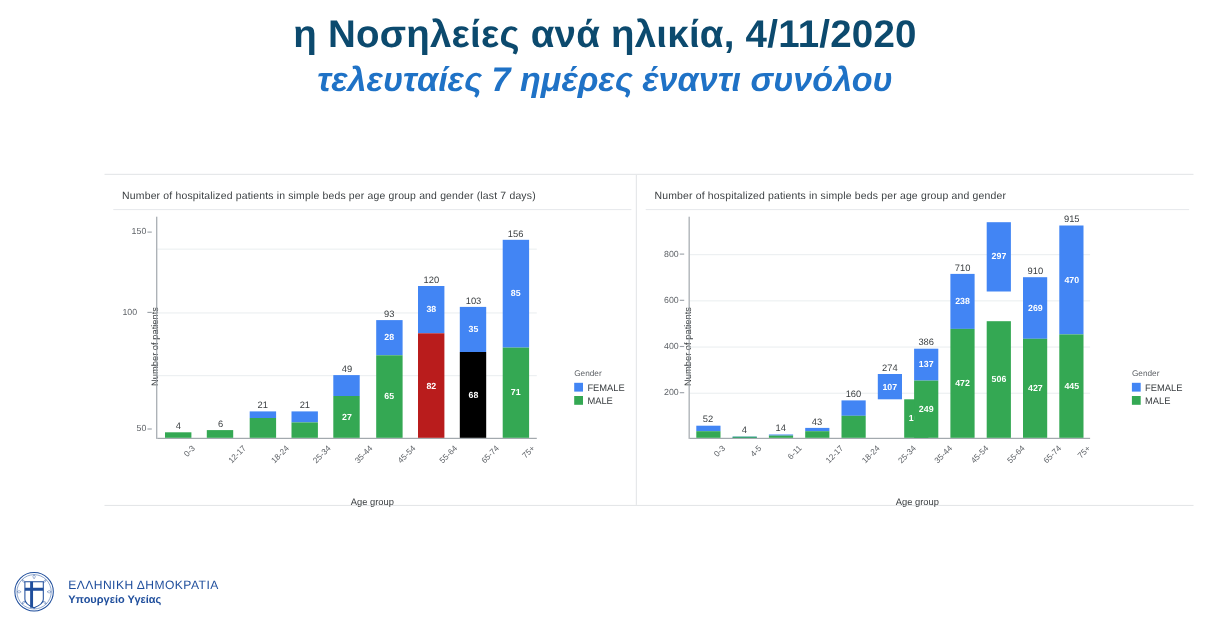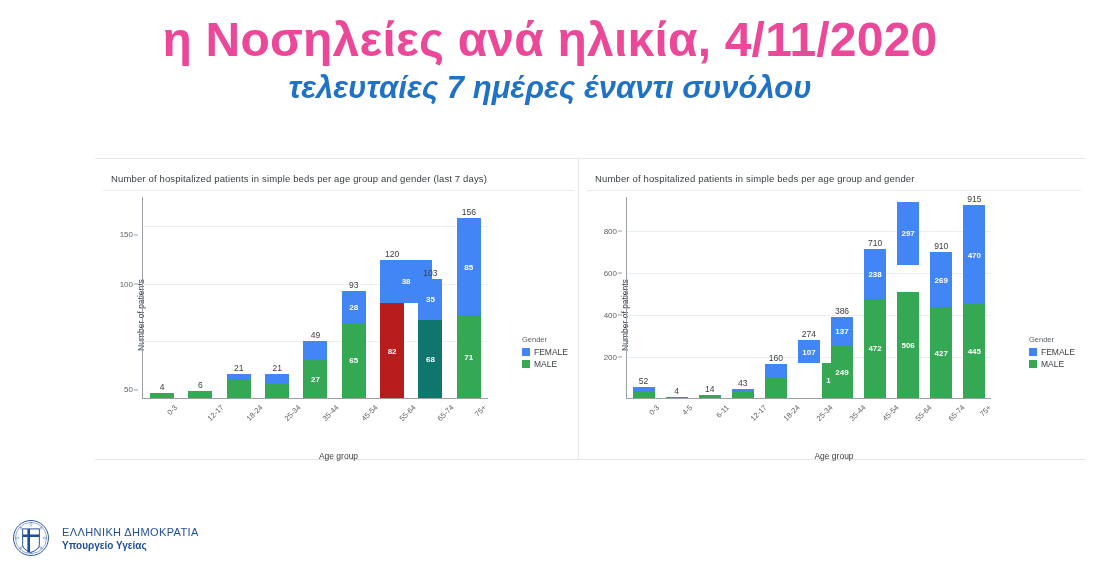--- a/index.html
+++ b/index.html
@@ -6,21 +6,21 @@
   body{
     width:1100px;height:571px;
     background:#ffffff;
     font-family:"Liberation Sans","DejaVu Sans",sans-serif;
     overflow:hidden;
     position:relative;
   }
   
   .title-block{ text-align:center; padding-top:12px; }
   .title-main{
-    font-size:48px; font-weight:bold; color:#ec4899;
+    font-size:35px; font-weight:bold; color:#0c4a6e;
     line-height:1.15; letter-spacing:.2px;
   }
   .title-sub{
     font-size:31px; font-weight:bold; font-style:italic; color:#1f72c6;
     line-height:1.2; margin-top:2px;
   }
   
   .panel{
     position:absolute; left:95px; top:158px;
     width:990px; height:300px;
@@ -148,22 +148,22 @@
           <span class="legend-label">FEMALE</span>
         </div>
         <div class="legend-row">
           <span class="swatch male"></span>
           <span class="legend-label">MALE</span>
         </div>
       </div>
       <div class="xaxis-title">Age group</div>
     <div class="yticks" style="left: 0px;">
           <div class="ytick" style="top: 144.286px; width: 30px; margin-top: 48px;">50<span class="tickmark"></span></div>
-          <div class="ytick" style="top: 86.5714px; width: 30px;">100<span class="tickmark"></span></div>
-          <div class="ytick" style="top: 37px; width: 30px;">150<span class="tickmark"></span></div>
+          <div class="ytick" style="top: 86.5714px; width: 30px; text-align: center;">100<span class="tickmark"></span></div>
+          <div class="ytick" style="top: 13px; width: 30px;">150<span class="tickmark"></span></div>
         </div>
         <div class="plotarea" style="left: 40px; right: 86px;">
           <div class="gridline" style="top: 144.286px;"></div>
           <div class="gridline" style="top: 86.5714px;"></div>
           <div class="gridline" style="top: 28.8571px;"></div>
           <div class="bars">
             <div class="bar-col" style="width: 24px;">
               <div class="total-label" style="bottom: 4.61714px; margin-bottom: 1px; position: absolute;">4</div>
               <div class="seg female" style="height: 0px; background: rgb(66, 133, 244);"></div>
               <div class="seg male" style="height: 4.61714px; background: rgb(52, 168, 83);"></div>
@@ -194,33 +194,33 @@
               <div class="total-label" style="bottom: 107.349px; margin-bottom: 1px; position: absolute;">93</div>
               <div class="seg female" style="height: 32.32px; background: rgb(66, 133, 244);">
                 <span class="seg-label">28</span>
               </div>
               <div class="seg male" style="height: 75.0286px; background: rgb(52, 168, 83);">
                 <span class="seg-label">65</span>
               </div>
             </div>
             <div class="bar-col" style="width: 24px;">
               <div class="total-label" style="bottom: 138.514px; margin-bottom: 1px; position: absolute;">120</div>
-              <div class="seg female" style="height: 43.8629px; background: rgb(66, 133, 244); padding-left: 28px;">
+              <div class="seg female" style="height: 43.8629px; background: rgb(66, 133, 244);">
                 <span class="seg-label">38</span>
               </div>
               <div class="seg male" style="height: 94.6514px; background: #b91c1c;">
                 <span class="seg-label">82</span>
               </div>
             </div>
             <div class="bar-col" style="width: 24px;">
               <div class="total-label" style="bottom: 118.891px; margin-bottom: 1px; position: absolute;">103</div>
               <div class="seg female" style="height: 40.4px; background: rgb(66, 133, 244);">
                 <span class="seg-label">35</span>
               </div>
-              <div class="seg male" style="height: 78.4914px; background: #0f766e;">
+              <div class="seg male" style="height: 78.4914px; background: #000000;">
                 <span class="seg-label">68</span>
               </div>
             </div>
             <div class="bar-col" style="width: 24px;">
               <div class="total-label" style="bottom: 180.069px; margin-bottom: 1px; position: absolute;">156</div>
               <div class="seg female" style="height: 98.1143px; background: rgb(66, 133, 244);">
                 <span class="seg-label">85</span>
               </div>
               <div class="seg male" style="height: 81.9543px; background: rgb(52, 168, 83);">
                 <span class="seg-label">71</span>

